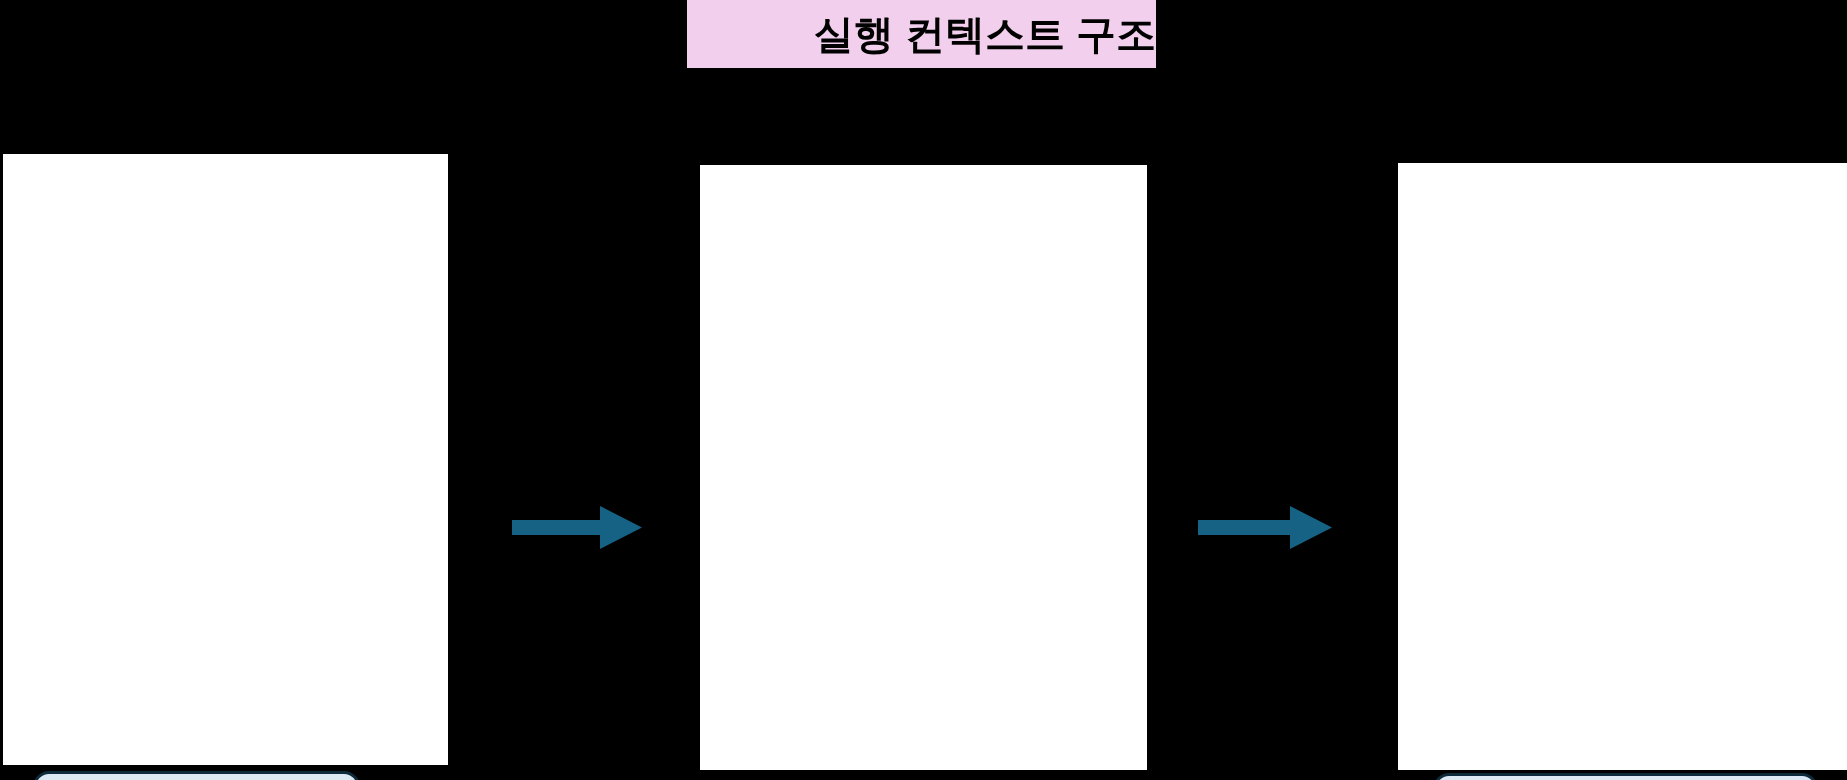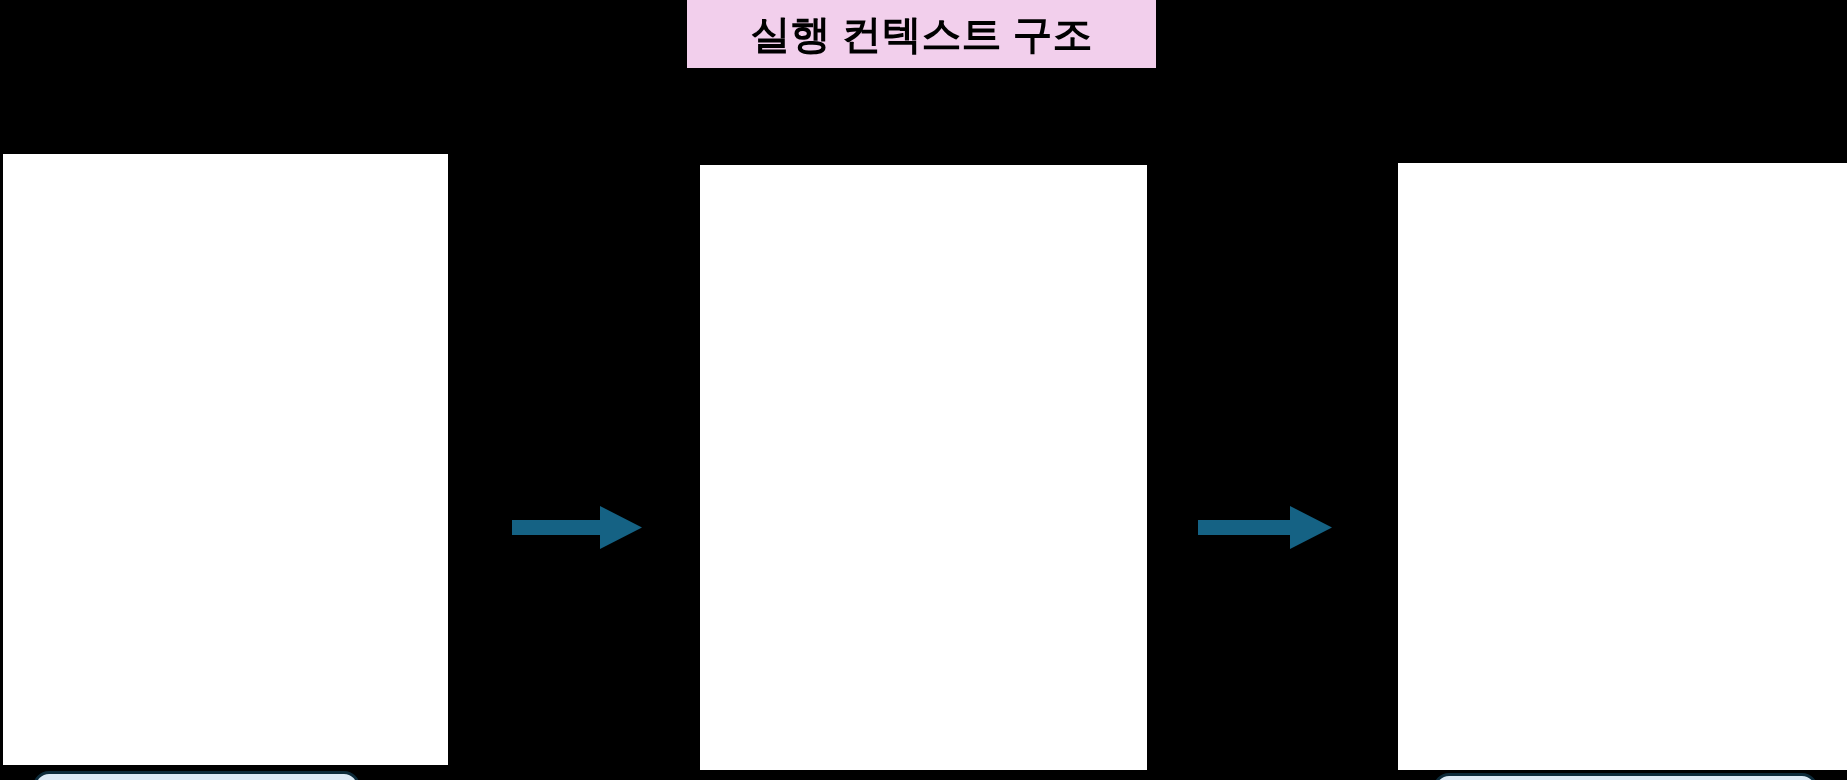--- a/index.html
+++ b/index.html
@@ -18,21 +18,21 @@
   
   .title-banner {
     position: absolute;
     left: 687px;
     top: 0px;
     width: 469px;
     height: 68px;
     background: #f2cfec;
     display: flex;
     align-items: center;
-    justify-content: center;
+    justify-content: flex-end;
     box-sizing: border-box;
   }
   .title-text {
     font-size: 40px;
     font-weight: bold;
     color: #000000;
     letter-spacing: 0px;
     white-space: nowrap;
     line-height: 1;
   }

